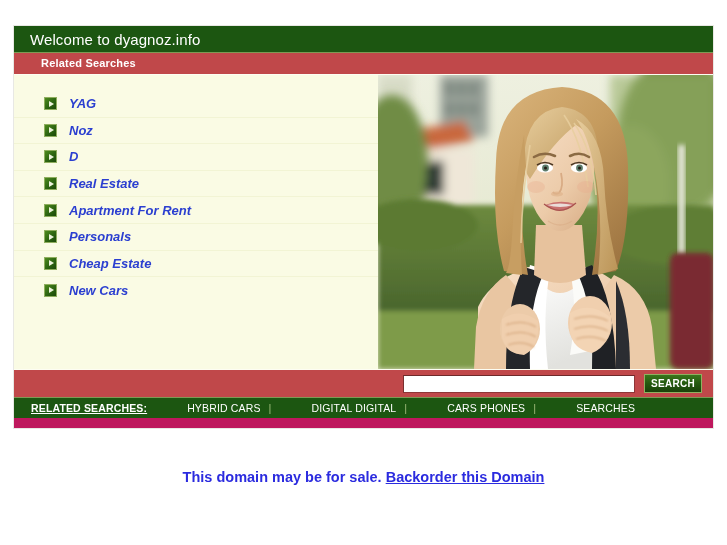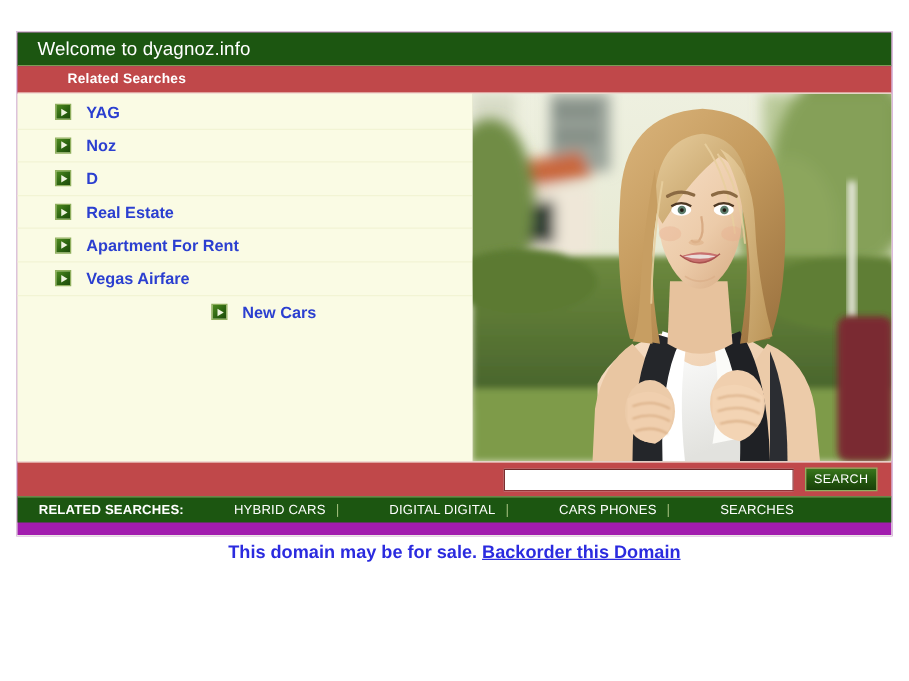--- a/index.html
+++ b/index.html
@@ -22,21 +22,21 @@
 
   
   .shell {
     position: absolute;
     left: 13px;
     top: 25px;
     width: 701px;
     height: 404px;
     box-sizing: border-box;
     border: 1px solid #e8e8e4;
-    background: #a21caf;
+    background: #be185d;
   }
 
   
   .titlebar {
     height: 27px;
     background: #1c5611;
     border-bottom: 1px solid #7d9a54;
     box-sizing: border-box;
     display: flex;
     align-items: center;
@@ -50,21 +50,21 @@
     line-height: 1;
   }
 
   
   .redbar {
     height: 22px;
     background: #c0484a;
     box-sizing: border-box;
     display: flex;
     align-items: center;
-    padding-left: 40px;
+    padding-left: 27px;
     border-bottom: 1px solid #fdfdf2;
   }
   .redbar .redbar-text {
     color: #ffffff;
     font-size: 11px;
     font-weight: bold;
     letter-spacing: 0.2px;
     line-height: 1;
   }
 
@@ -72,33 +72,34 @@
   .body-cols {
     display: flex;
     height: 294px;
     background: #fafbe4;
   }
 
   .links-col {
     width: 365px;
     background: #fafbe4;
     box-sizing: border-box;
-    padding-top: 2px;
+    padding-top: 16px;
+    font-style: italic;
   }
 
   .link-row {
     height: 26.6px;
     display: flex;
     align-items: center;
     padding-left: 30px;
     box-sizing: border-box;
     border-bottom: 1px solid #f2f4d4;
     cursor: pointer;
   }
-  .link-row:last-child { border-bottom: none; justify-content: center; }
+  .link-row:last-child { border-bottom: none; }
 
   .bullet {
     width: 13px;
     height: 13px;
     flex: 0 0 13px;
     margin-right: 12px;
     background: linear-gradient(135deg, #4e8a1f 0%, #2c6410 55%, #1d4a0a 100%);
     border: 1px solid #8fae5e;
     box-sizing: border-box;
     position: relative;
@@ -165,21 +166,21 @@
   .search-button {
     margin-left: 9px;
     width: 58px;
     height: 19px;
     box-sizing: border-box;
     border: 1px solid #8fb060;
     background: linear-gradient(180deg, #39761c 0%, #24590f 50%, #19410a 100%);
     color: #ffffff;
     font-family: "Liberation Sans", sans-serif;
     font-size: 10px;
-    font-weight: normal;
+    font-weight: bold;
     letter-spacing: 0.3px;
     cursor: pointer;
     padding: 0;
     line-height: 1;
   }
 
   
   .bottomstrip {
     height: 21px;
     background: #1c5611;
@@ -190,20 +191,21 @@
     border-top: 1px solid #7d9a54;
   }
   .bottomstrip .bs-label {
     color: #ffffff;
     font-size: 10.5px;
     font-weight: bold;
     letter-spacing: 0.15px;
     line-height: 1;
     margin-right: 8px;
     white-space: nowrap;
+    text-decoration: underline;
   }
   .bs-item {
     color: #ffffff;
     font-size: 10.5px;
     font-weight: normal;
     letter-spacing: 0.15px;
     line-height: 1;
     white-space: nowrap;
     cursor: pointer;
     text-decoration: none;
@@ -213,21 +215,21 @@
     color: #9cba78;
     font-size: 11px;
     margin: 0 8px;
     line-height: 1;
   }
 
   
   .footer-sale {
     position: absolute;
     left: 0;
-    top: 435px;
+    top: 470px;
     width: 727px;
     text-align: center;
     font-size: 14.5px;
     font-weight: bold;
     color: #2b2bdf;
     line-height: 1;
   }
   .footer-sale a {
     color: #2b2bdf;
     text-decoration: underline;
@@ -268,21 +270,25 @@
         <div class="link-row">
           <span class="bullet"></span>
           <span class="link-text">Real Estate</span>
         </div>
         <div class="link-row">
           <span class="bullet"></span>
           <span class="link-text">Apartment For Rent</span>
         </div>
         <div class="link-row">
           <span class="bullet"></span>
-          <span class="link-text">Vegas Airfare</span>
+          <span class="link-text">Personals</span>
+        </div>
+        <div class="link-row">
+          <span class="bullet"></span>
+          <span class="link-text">Cheap Estate</span>
         </div>
         <div class="link-row">
           <span class="bullet"></span>
           <span class="link-text">New Cars</span>
         </div>
 
       </div>
 
       <div class="photo-col">
         <div class="photo">

